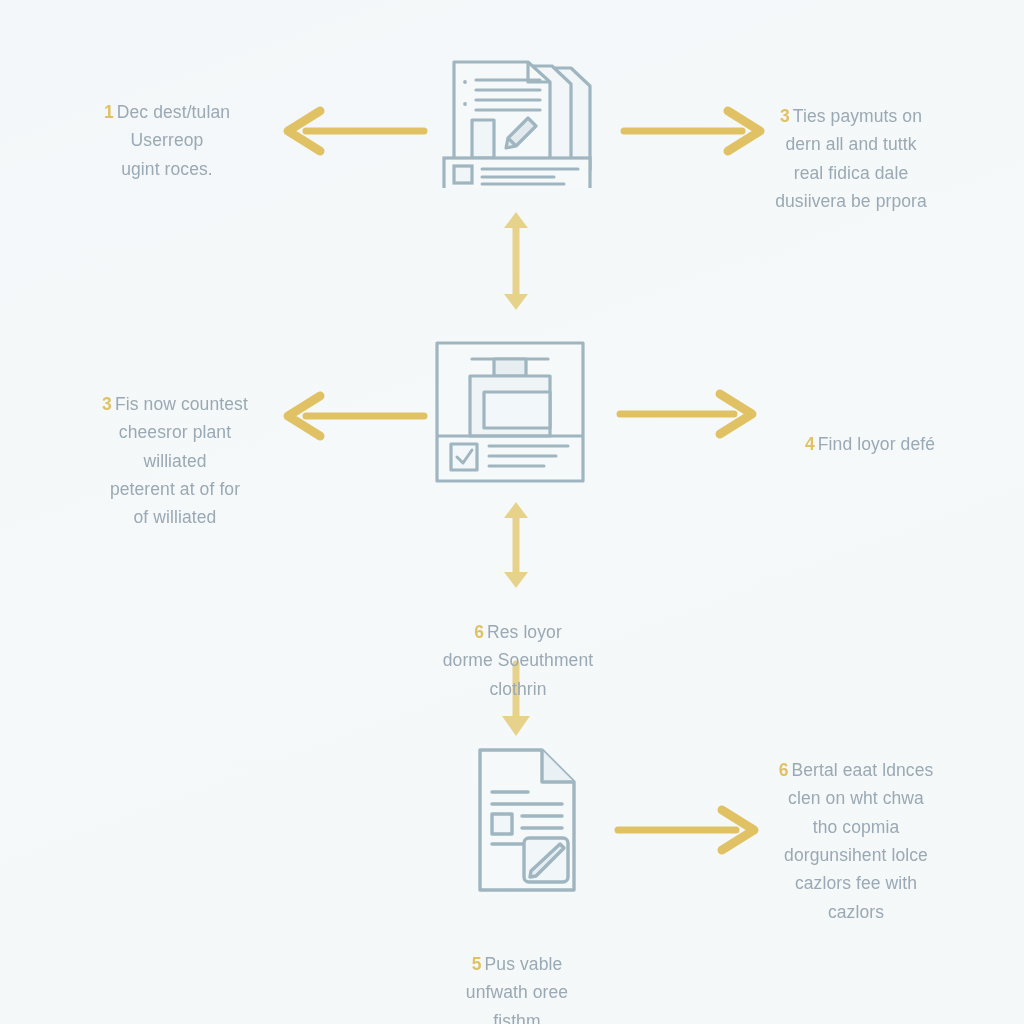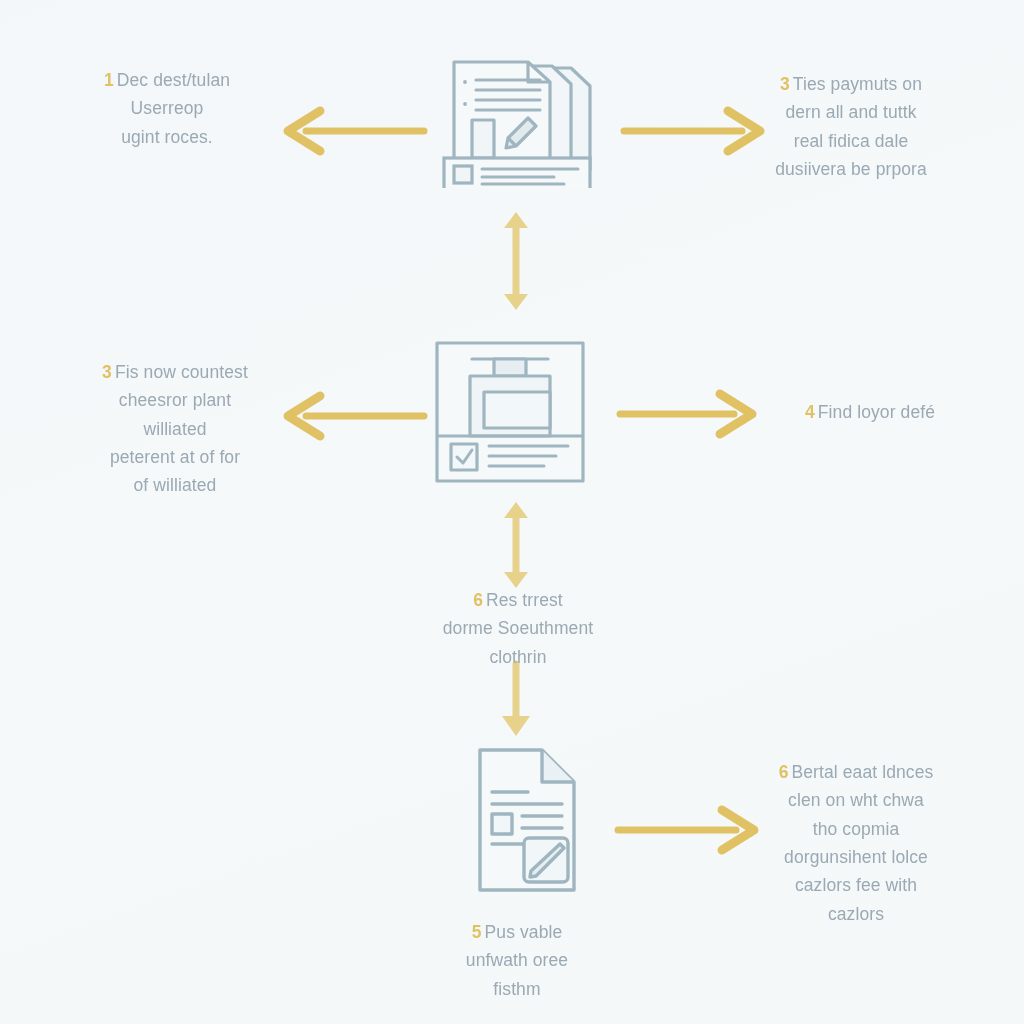--- a/index.html
+++ b/index.html
@@ -32,20 +32,21 @@
 
   
   .label {
     position: absolute;
     color: #9aa9b4;
     font-size: 17.5px;
     line-height: 1.62;
     letter-spacing: 0.1px;
     text-align: center;
     font-weight: 400;
+    margin-top: 32px;
   }
   .label .num {
     color: #e0c265;
     font-weight: 700;
     margin-right: 3px;
   }
   .label .ln { display: block; white-space: nowrap; }
 
   
   .arrow { position: absolute; }
@@ -217,26 +218,26 @@
     <span class="ln">williated</span>
     <span class="ln">peterent at of for</span>
     <span class="ln">of williated</span>
   </div>
 
   <div class="label" style="left:770px; top:398px; width:200px; text-align:center;">
     <span class="ln"><span class="num">4</span><span>Find loyor defé</span></span>
   </div>
 
   <div class="label" style="left:402px; top:586px; width:232px;">
-    <span class="ln"><span class="num">6</span><span>Res trrest</span></span>
+    <span class="ln"><span class="num">6</span><span>Res loyor</span></span>
     <span class="ln">dorme Soeuthment</span>
     <span class="ln">clothrin</span>
   </div>
 
-  <div class="label" style="left:748px; top:758px; width:216px;">
+  <div class="label" style="left:748px; top:724px; width:216px;">
     <span class="ln"><span class="num">6</span><span>Bertal eaat ldnces</span></span>
     <span class="ln">clen on wht chwa</span>
     <span class="ln">tho copmia</span>
     <span class="ln">dorgunsihent lolce</span>
     <span class="ln">cazlors fee with</span>
     <span class="ln">cazlors</span>
   </div>
 
   <div class="label" style="left:412px; top:918px; width:210px;">
     <span class="ln"><span class="num">5</span><span>Pus vable</span></span>

